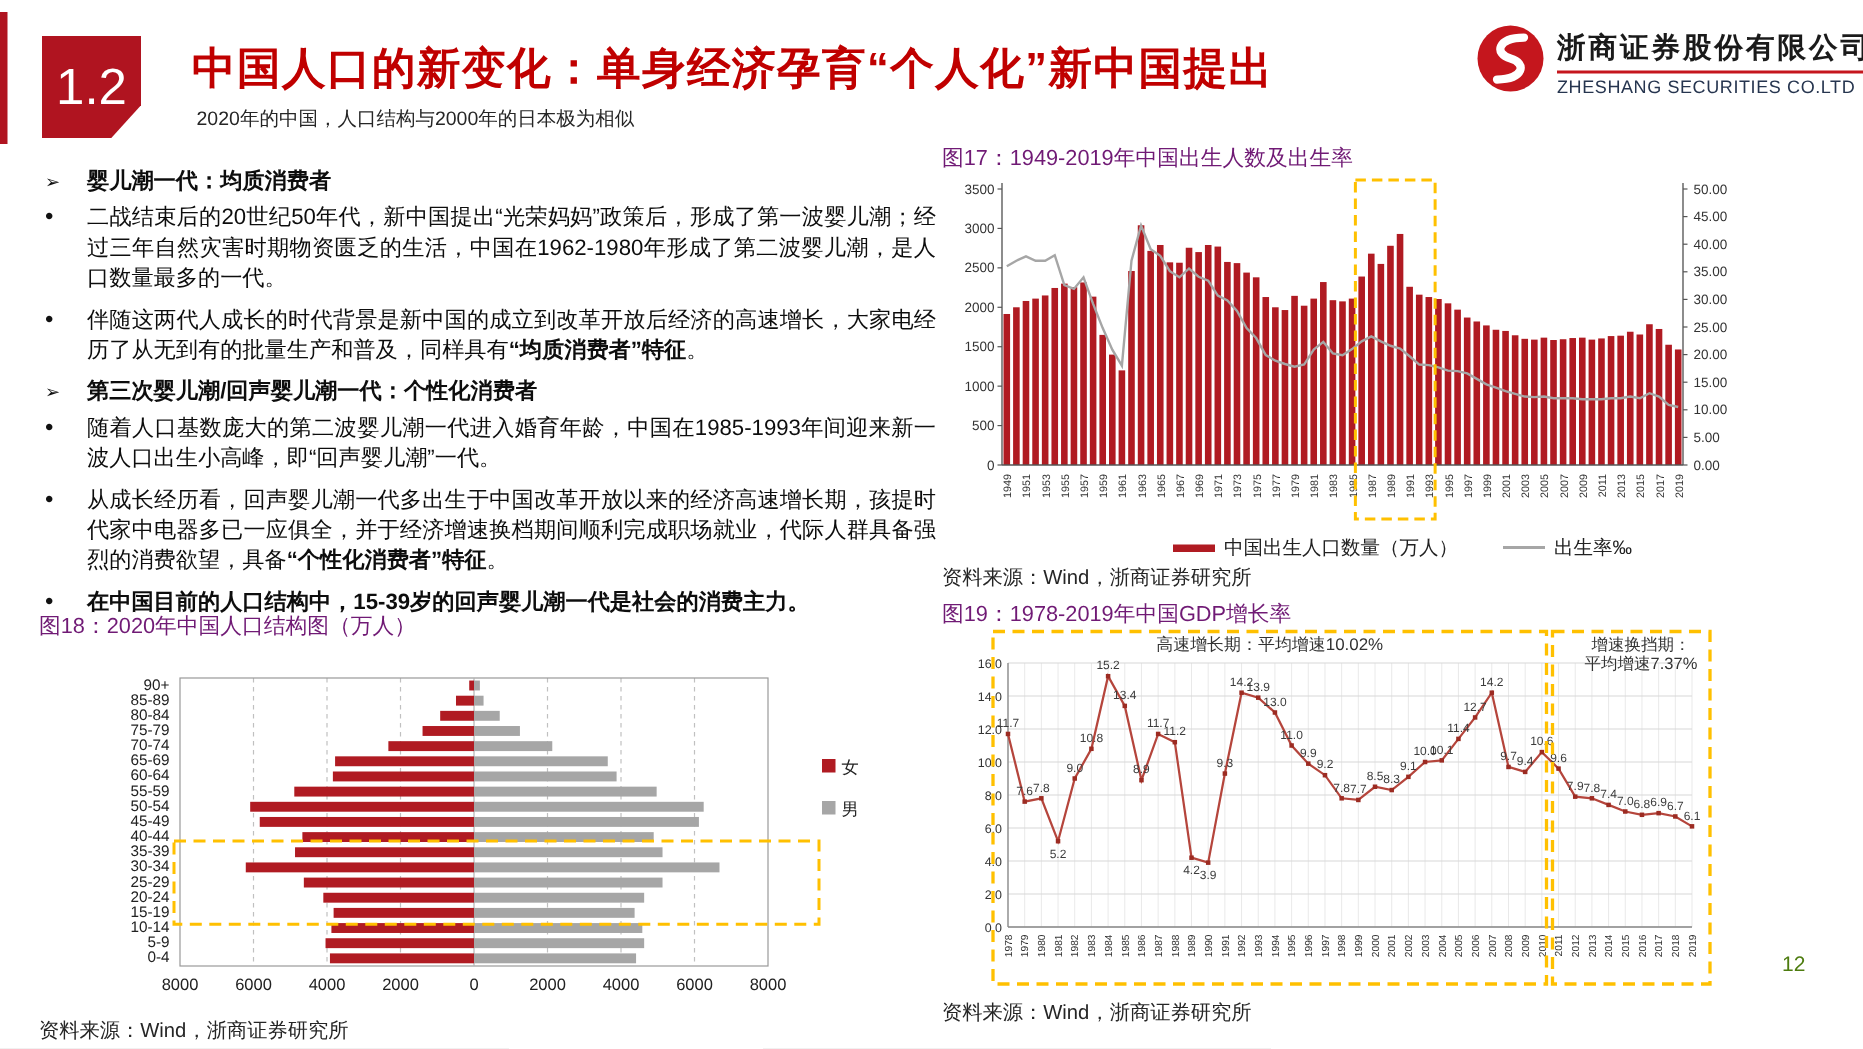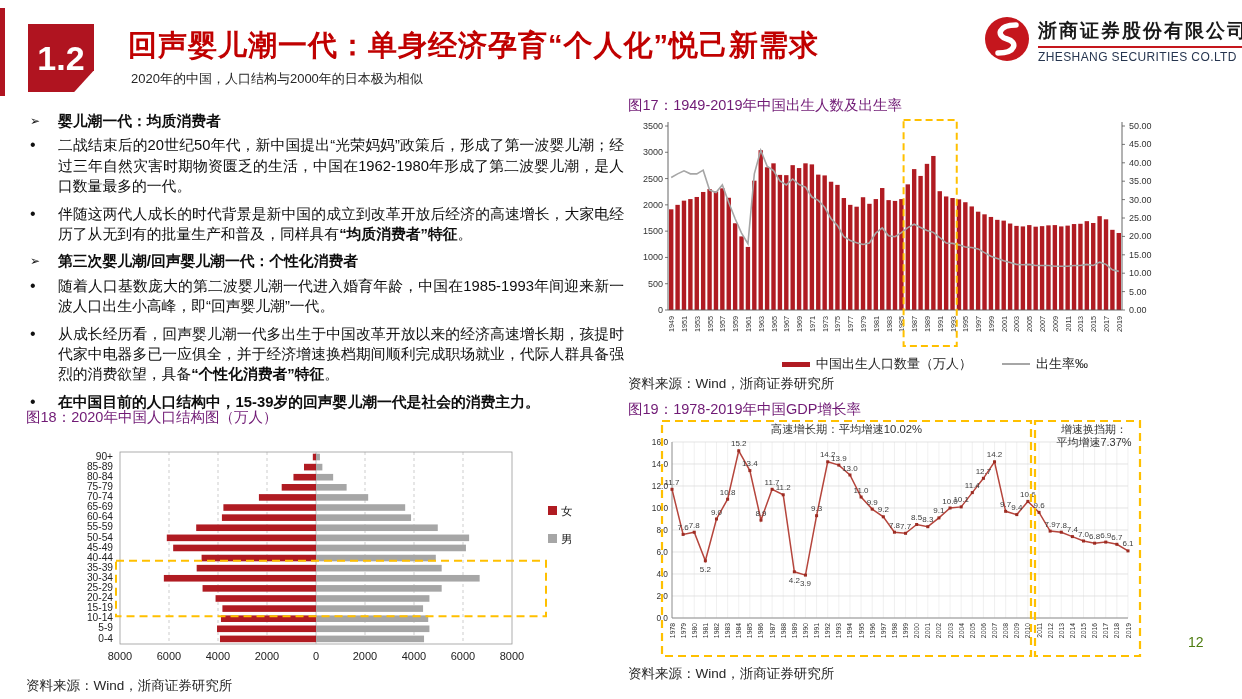--- a/index.html
+++ b/index.html
@@ -1,20 +1,20 @@
 <!DOCTYPE html>
 <html><head>
 <meta charset="utf-8">
 <style>
   html,body{margin:0;padding:0;background:#e8e8e8;}
   .slide{position:relative;width:1242px;height:699px;background:#ffffff;overflow:hidden;
          font-family:"Liberation Sans","DejaVu Sans",sans-serif;color:#111;}
   .accent-bar{position:absolute;left:0;top:8px;width:5px;height:88px;background:#b01420;}
   .badge{position:absolute;left:28px;top:24px;width:66px;height:68px;background:#b01420;
-         color:#fff;font-size:34px;font-weight:bold;display:flex;align-items:center;justify-content:center;
+         color:#fff;font-size:34px;font-weight:normal;display:flex;align-items:center;justify-content:center;
          clip-path:polygon(0 0,100% 0,100% 68%,70% 100%,0 100%);}
   .title{position:absolute;left:128px;top:26px;font-size:29px;font-weight:bold;color:#c00000;letter-spacing:1px;white-space:nowrap;}
   .subtitle{position:absolute;left:131px;top:70px;font-size:13px;color:#262626;}
   .logo{position:absolute;left:984px;top:16px;display:flex;align-items:center;gap:8px;}
   .logo-text{display:flex;flex-direction:column;}
   .logo-cn{font-size:19px;font-weight:600;color:#1a1a1a;letter-spacing:2px;white-space:nowrap;}
   .logo-en{font-size:12px;color:#26354f;letter-spacing:.4px;border-top:2px solid #c5161d;padding-top:2px;margin-top:2px;white-space:nowrap;}
   .key-points{position:absolute;left:30px;top:106px;width:594px;}
   .kp-item{display:flex;margin-bottom:7px;}
   .kp-item.header{font-weight:bold;font-size:16px;margin:5px 0 4px 0;}
@@ -38,21 +38,21 @@
   #fig17-panel .fig-source,#fig19-panel .fig-source{padding-right:104px;}
   #fig18-panel .fig-source{padding-right:34px;}
   .page-num{position:absolute;left:1188px;top:634px;font-size:14px;color:#4d7c0f;}
 </style>
 </head>
 <body>
 
 <div class="slide">
   <div class="accent-bar"></div>
   <div class="badge">1.2</div>
-  <div class="title">回声婴儿潮一代：单身经济孕育“个人化”悦己新需求</div>
+  <div class="title">中国人口的新变化：单身经济孕育“个人化”新中国提出</div>
   <div class="subtitle">2020年的中国，人口结构与2000年的日本极为相似</div>
 
   <div class="logo">
     <span>
       <svg width="46" height="46" viewBox="0 0 46 46">
         <circle cx="23" cy="23" r="22" fill="#c5161d"></circle>
         <path d="M32 9 C14 9 12 20 23 23 C34 26 32 37 14 37" stroke="#fff" stroke-width="5.5" fill="none" stroke-linecap="round"></path>
       </svg>
     </span>
     <span class="logo-text">

